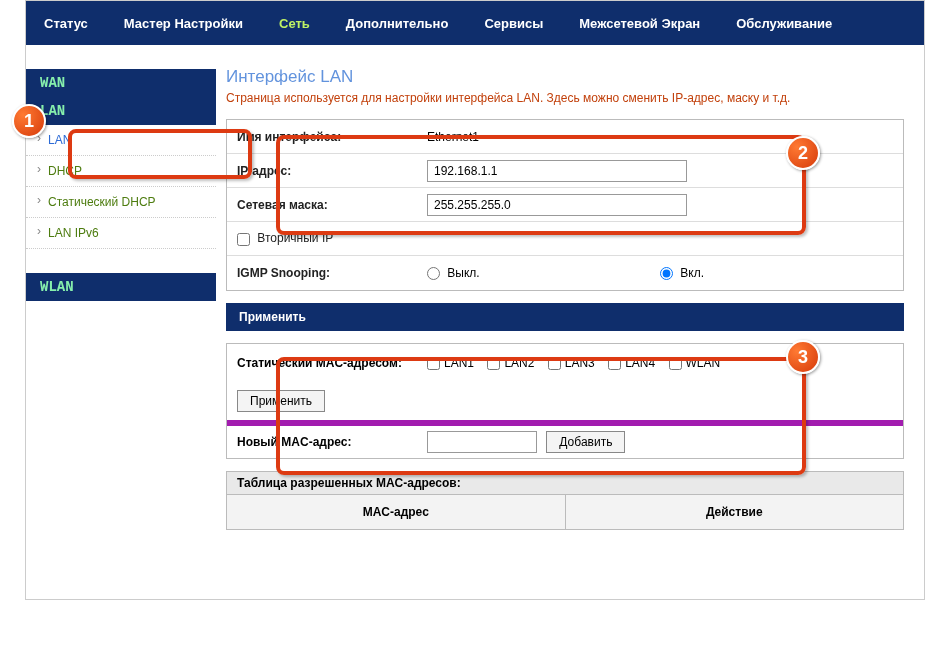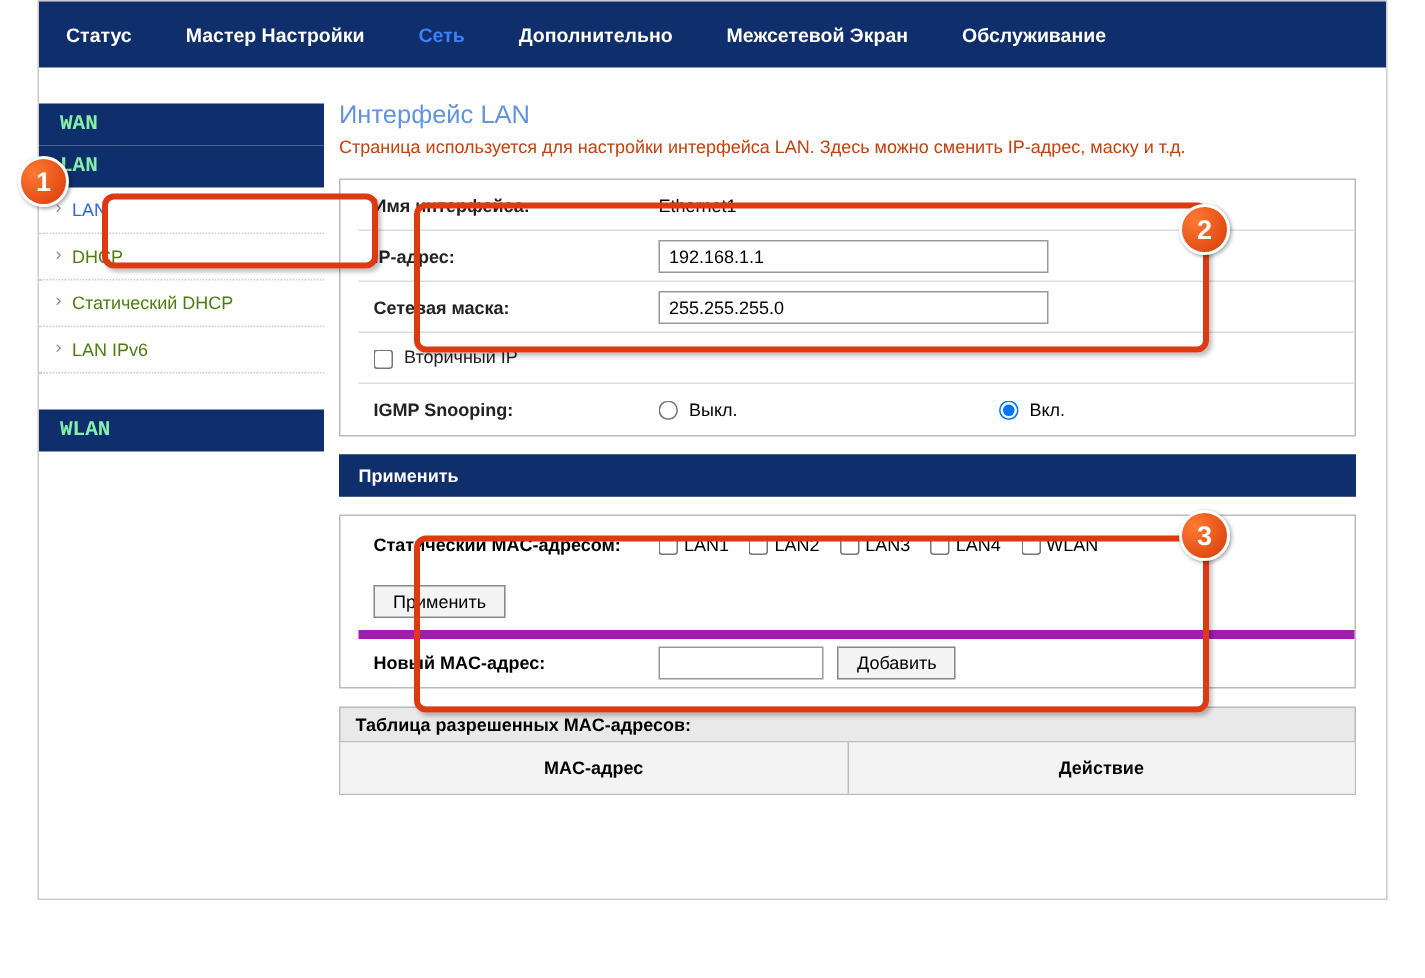--- a/index.html
+++ b/index.html
@@ -26,21 +26,21 @@
   .topnav .item {
     color: #fff;
     font-size: 13px;
     font-weight: bold;
     padding: 0 18px;
     height: 100%;
     display: flex;
     align-items: center;
     cursor: pointer;
   }
-  .topnav .item.active { color: #3b82f6; }
+  .topnav .item.active { color: #bef264; }
   .body {
     display: flex;
     height: calc(100% - 44px);
   }
   .sidebar {
     width: 190px;
     padding: 24px 0 0 0;
   }
   .side-head {
     background: #0f2e6c;
@@ -77,21 +77,21 @@
     color: #6293dd;
     font-size: 17px;
     font-weight: normal;
     margin-bottom: 4px;
   }
   .pdesc {
     font-size: 12px;
     color: #c2410c;
     margin-bottom: 14px;
   }
-  .panel { border: 1px solid #bbb; margin-bottom: 12px; padding-left: 12px; }
+  .panel { border: 1px solid #bbb; margin-bottom: 12px; }
   .row {
     display:flex;
     align-items:center;
     min-height:34px;
     border-bottom: 1px solid #ddd;
     font-size:12px;
     padding: 4px 10px;
   }
   .row:last-child{ border-bottom:none; }
   .row .lbl{ width: 190px; font-weight:bold; color:#222;}
@@ -179,20 +179,21 @@
 </head>
 <body>
 
 <div class="wrap">
 <div class="page">
   <div class="topnav">
     <div class="item">Статус</div>
     <div class="item">Мастер Настройки</div>
     <div class="item active">Сеть</div>
     <div class="item">Дополнительно</div>
+    <div class="item">Сервисы</div>
     <div class="item">Межсетевой Экран</div>
     <div class="item">Обслуживание</div>
   </div>
 
   <div class="body">
     <div class="sidebar">
       <div class="side-head">WAN</div>
       <div class="side-head">LAN</div>
       <div class="side-sub active">LAN</div>
       <div class="side-sub">DHCP</div>

